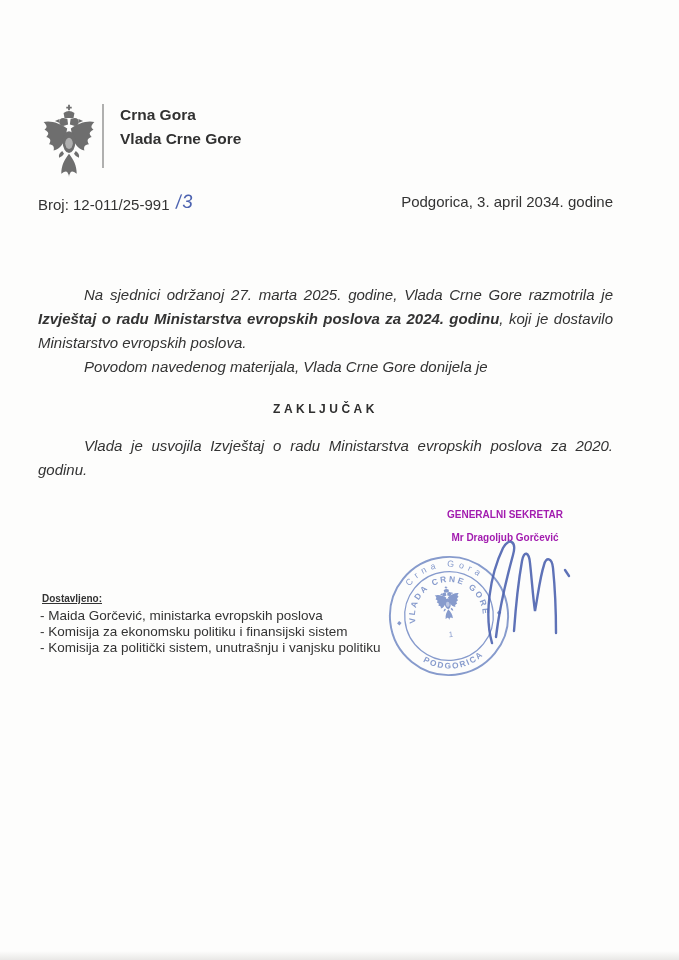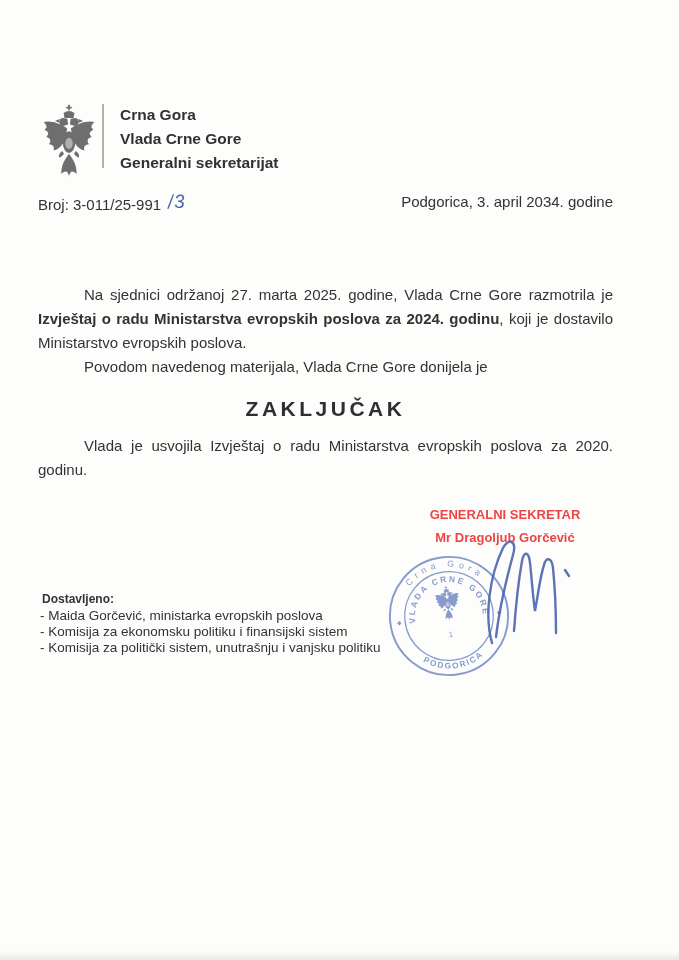--- a/index.html
+++ b/index.html
@@ -43,32 +43,32 @@
     display:inline-block;color:#4d63b0;font-size:19px;font-style:italic;
     transform:rotate(-4deg) translateY(-2px);margin-left:7px;font-weight:500;
     letter-spacing:1px;
   }
 
   
   .doc-body{
     position:absolute;left:38px;top:283px;width:575px;
     font-size:15px;line-height:24px;color:#333;
   }
-  .doc-body p{margin:0;}
+  .doc-body p{margin:0;font-style:italic;}
   .indent{text-indent:46px;}
   .justify{text-align:justify;}
   .conclusion{
     margin:18px 0 13px 0;text-align:center;
-    font-size:21px;font-weight:bold;letter-spacing:3.5px;color:#2f2f2f;
+    font-size:12px;font-weight:bold;letter-spacing:3.5px;color:#2f2f2f;
   }
 
   
   .sig-block{
     position:absolute;left:330px;top:503px;width:350px;
-    text-align:center;font-weight:bold;font-size:13px;line-height:23px;color:#ef4444;
+    text-align:center;font-weight:bold;font-size:10px;line-height:23px;color:#a21caf;
   }
 
   
   .stamp{
     position:absolute;left:385px;top:552px;width:128px;height:128px;
     color:#7d93c9;opacity:.92;transform:rotate(-6deg);
   }
   .stamp-outer{font-size:9px;letter-spacing:4.5px;fill:currentColor;}
   .stamp-inner{font-size:8.5px;font-weight:bold;letter-spacing:2.2px;fill:currentColor;}
   .stamp-bottom{font-size:8.5px;font-weight:bold;letter-spacing:1.6px;fill:currentColor;}
@@ -79,21 +79,21 @@
   .signature{
     position:absolute;left:470px;top:533px;width:110px;height:125px;
     color:#4d63b0;opacity:.9;
   }
 
   
   .distribution{
     position:absolute;left:40px;top:591px;width:400px;
     font-size:13.5px;line-height:16px;color:#333;
   }
-  .dist-label{font-weight:bold;font-size:12px;margin:0 0 1px 2px;}
+  .dist-label{font-weight:bold;font-size:10px;margin:0 0 1px 2px;text-decoration:underline;}
 </style>
 </head>
 <body>
 
 <svg style="position:absolute;width:0;height:0" aria-hidden="true">
   <symbol id="eagle" viewBox="0 0 64 84">
     <g fill="currentColor">
 
       <path d="M31 1 h2 v2 h2 v2 h-2 v2 h-2 v-2 h-2 v-2 h2 z"></path>
       <path d="M26 10 q6 -4.5 12 0 l-1 5.5 h-10 z"></path>
@@ -123,27 +123,26 @@
 <div class="page">
 
   <header class="letterhead">
     <svg class="crest" viewBox="0 0 64 84">
       <use href="#eagle"></use>
     </svg>
     <div class="lh-divider"></div>
     <div class="org">
       <div>Crna Gora</div>
       <div>Vlada Crne Gore</div>
-      <div>Generalni sekretarijat</div>
     </div>
   </header>
 
   <div class="meta-row">
     <div>
-      <span>Broj: 3-011/25-991</span><span class="hand-ink">/3</span>
+      <span>Broj: 12-011/25-991</span><span class="hand-ink">/3</span>
     </div>
     <div>Podgorica, 3. april 2034. godine</div>
   </div>
 
   <main class="doc-body">
     <p class="indent justify"><span>Na sjednici održanoj 27. marta 2025. godine, Vlada Crne Gore razmotrila je </span><strong>Izvještaj o radu Ministarstva evropskih poslova za 2024. godinu</strong><span>, koji je dostavilo Ministarstvo evropskih poslova.</span></p>
     <p class="indent">Povodom navedenog materijala, Vlada Crne Gore donijela je</p>
     <h2 class="conclusion">ZAKLJUČAK</h2>
     <p class="indent justify">Vlada je usvojila Izvještaj o radu Ministarstva evropskih poslova za 2020. godinu.</p>
   </main>

